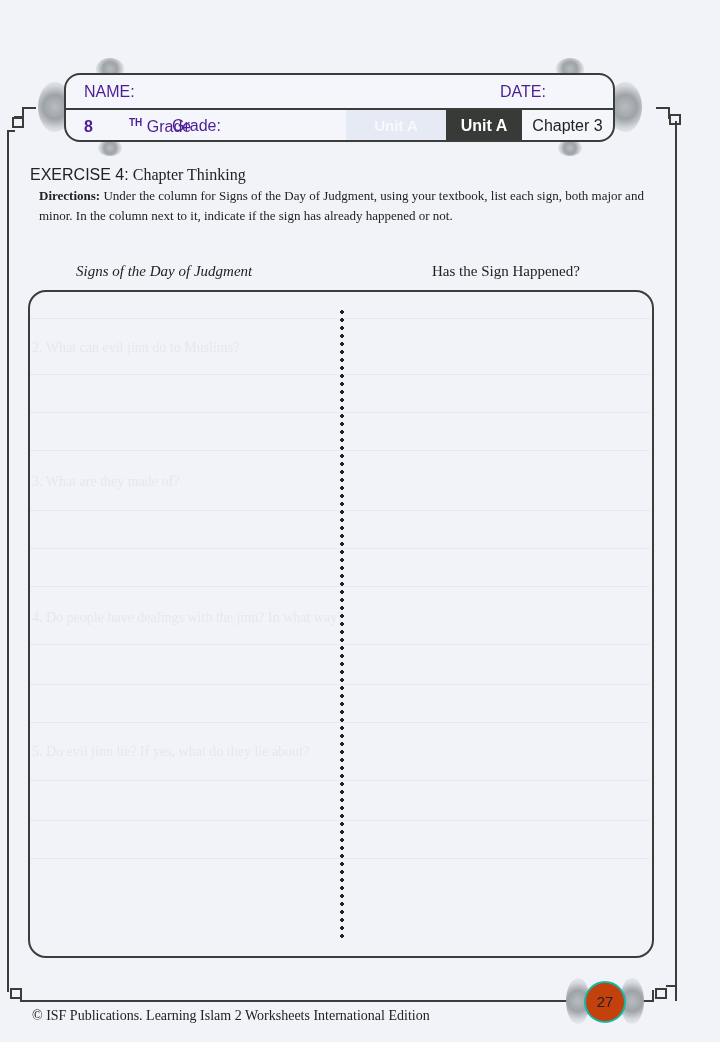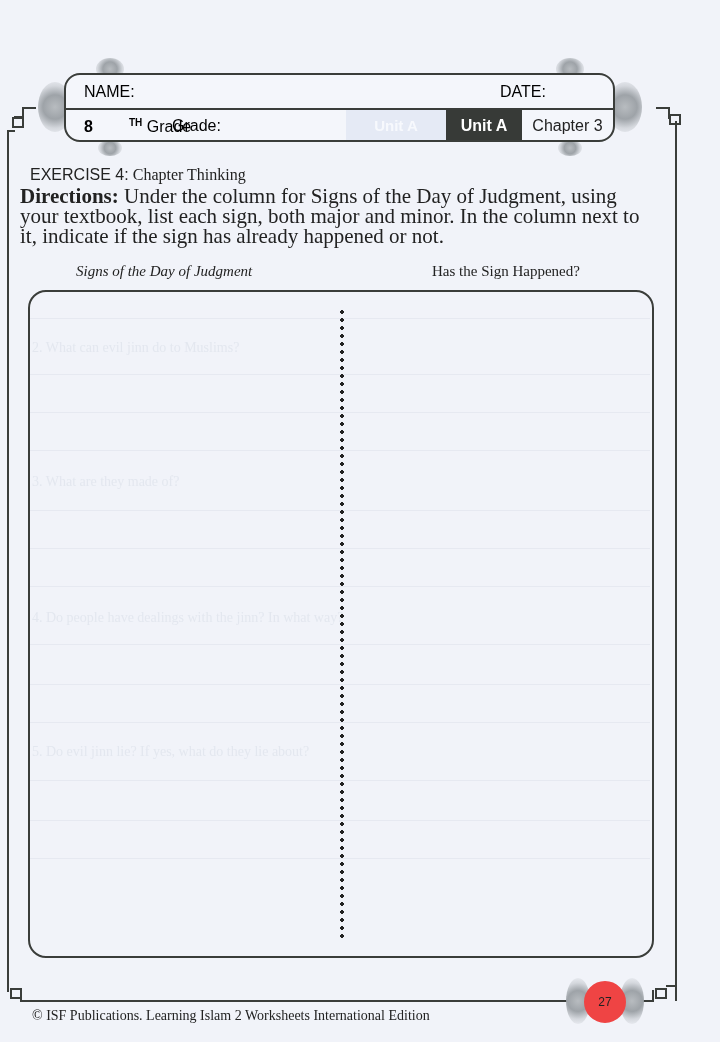--- a/index.html
+++ b/index.html
@@ -13,21 +13,21 @@
   
   .border-line { position:absolute; background:#3a3d3a; }
   
   .header-box {
     position:absolute; left:64px; top:73px; width:551px; height:69px;
     border:2px solid #3a3d3a; border-radius:16px; background:#f4f6fb;
     box-sizing:border-box; overflow:hidden;
   }
   .header-row1 { position:absolute; left:0; top:0; right:0; height:33px; border-bottom:2px solid #3a3d3a; }
   .header-row2 { position:absolute; left:0; top:35px; right:0; bottom:0; }
-  .hdr-text { position:absolute; font-family:"Liberation Sans", sans-serif; font-size:16px; color:#000000; }
+  .hdr-text { position:absolute; font-family:"Liberation Sans", sans-serif; font-size:16px; color:#4c1d95; }
   .unit-ghost {
     position:absolute; left:280px; top:0; width:100px; height:100%;
     background:#e5eaf5; color:#f7f9fd; font-family:"Liberation Sans", sans-serif;
     font-weight:bold; font-size:15px; text-align:center; line-height:32px;
   }
   .unit-tab {
     position:absolute; left:380px; top:0; width:76px; height:100%;
     background:#373a37; color:#fff; font-family:"Liberation Sans", sans-serif;
     font-weight:bold; font-size:16px; text-align:center; line-height:32px;
   }
@@ -35,39 +35,39 @@
     position:absolute; left:456px; top:0; right:0; height:100%;
     color:#222; font-family:"Liberation Sans", sans-serif; font-size:16px;
     text-align:center; line-height:32px;
   }
   .ornament {
     position:absolute; border-radius:50%;
     background:radial-gradient(circle, #b8bcc0 0%, #9ea3a8 40%, rgba(170,175,180,0.4) 70%, rgba(241,243,249,0) 100%);
   }
   .ex-title { left:30px; top:166px; font-size:16px; }
   .ex-title b { font-family:"Liberation Sans", sans-serif; font-weight:normal; font-size:16px; }
-  .directions { left:20px; top:186px; width:630px; font-size:21px; line-height:20px; }
+  .directions { left:39px; top:186px; width:630px; font-size:13px; line-height:20px; }
   .col-head { top:263px; font-size:15px; }
   .table-box {
     position:absolute; left:28px; top:290px; width:626px; height:668px;
     border:2px solid #3a3d3a; border-radius:18px; box-sizing:border-box;
   }
   .dots {
     position:absolute; left:340px; top:308px; width:4px; height:632px;
     background-image:radial-gradient(circle, #222 1.7px, transparent 2px);
     background-size:4px 8px; background-repeat:repeat-y;
   }
   .ghost {
     position:absolute; left:32px; font-size:14px; color:#e3e7ef; white-space:nowrap;
   }
   .ghost-line { position:absolute; left:30px; width:620px; height:1px; background:#e6e9f1; }
   .page-circle {
     position:absolute; left:584px; top:981px; width:42px; height:42px;
-    border:2px solid #ef4444; border-radius:50%; background:#ef4444; box-sizing:border-box;
-    font-family:"Liberation Sans", sans-serif; font-size:12px; text-align:center; line-height:38px;
+    border:2px solid #14b8a6; border-radius:50%; background:#c2410c; box-sizing:border-box;
+    font-family:"Liberation Sans", sans-serif; font-size:15px; text-align:center; line-height:38px;
   }
   .footer { left:32px; top:1008px; font-size:14px; color:#222; }
 </style>
 </head>
 <body>
 
 <div>
 
   <div class="border-line" style="left:22px;top:108px;width:2px;height:10px;"></div>
   <div class="border-line" style="left:14px;top:116px;width:10px;height:2px;"></div>

